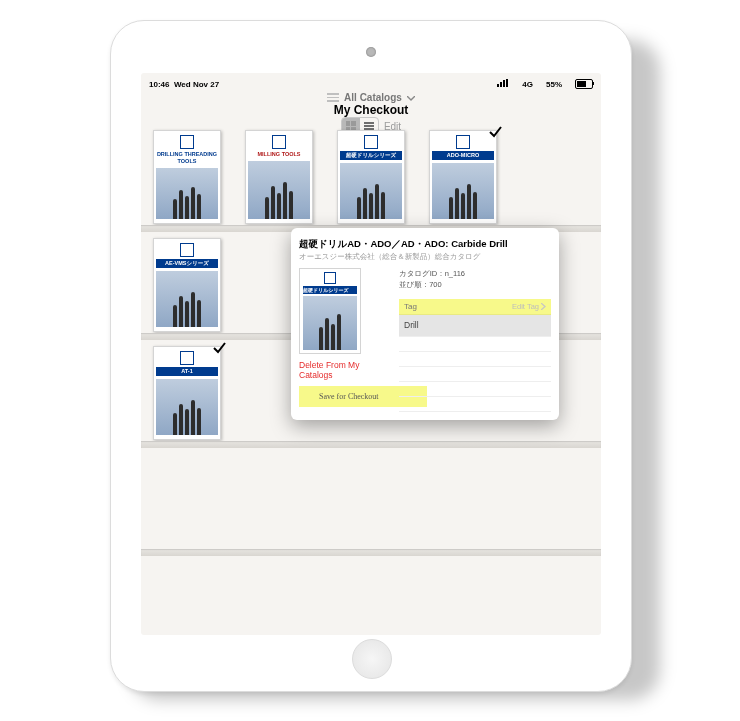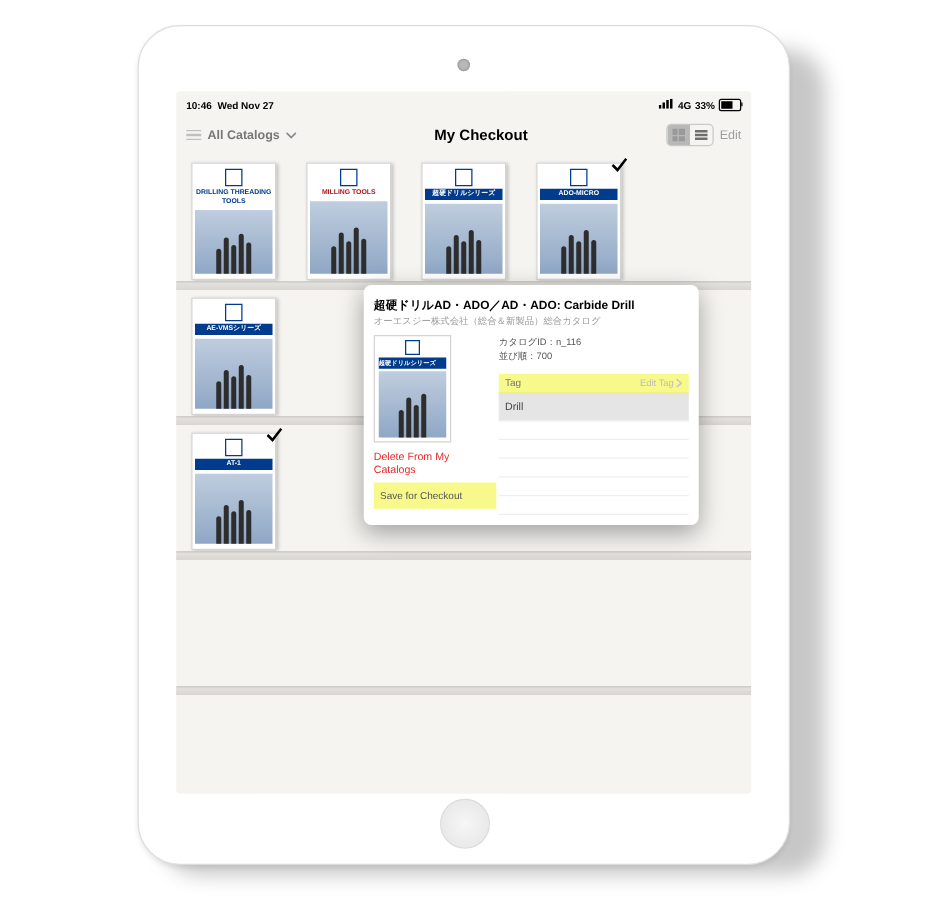--- a/index.html
+++ b/index.html
@@ -5,27 +5,27 @@
   html,body{margin:0;padding:0;background:#fff;font-family:-apple-system,"Helvetica Neue",Helvetica,Arial,sans-serif;}
   .stage{width:740px;height:721px;position:relative;}
   .shadow{position:absolute;left:130px;top:40px;width:530px;height:660px;background:rgba(0,0,0,.22);filter:blur(8px);border-radius:30px;}
   .ipad-frame{position:absolute;left:110px;top:20px;width:520px;height:670px;background:#fff;border:1px solid #dcdcdc;border-radius:34px;box-shadow:0 2px 4px rgba(0,0,0,.08);}
   .camera{position:absolute;left:50%;top:26px;width:10px;height:10px;margin-left:-5px;border-radius:50%;background:#b8b8b8;box-shadow:inset 0 0 2px rgba(0,0,0,.4);}
   .home-btn{position:absolute;left:50%;bottom:12px;width:38px;height:38px;margin-left:-19px;border-radius:50%;background:radial-gradient(circle,#f6f6f6,#e4e4e4);border:1px solid #dcdcdc;}
   .screen{position:absolute;left:30px;right:30px;top:52px;bottom:56px;background:#f6f4f1;border-radius:3px;overflow:hidden;}
 
   
   .status{height:16px;display:flex;align-items:center;justify-content:space-between;padding:3px 8px 0;font-size:8px;font-weight:600;color:#000;}
-  .status-right{display:flex;align-items:center;gap:3px;}
+  .status-right{display:flex;align-items:center;gap:13px;}
   .battery{width:16px;height:8px;border:1px solid #000;border-radius:2px;position:relative;}
   .battery::after{content:'';position:absolute;right:-2px;top:2px;width:1px;height:3px;background:#000;}
   .battery-fill{position:absolute;left:1px;top:1px;bottom:1px;width:55%;background:#000;}
 
   
-  .navbar{height:32px;display:flex;align-items:center;justify-content:space-between;padding:0 8px;}
+  .navbar{height:32px;display:flex;align-items:center;justify-content:space-between;padding:0 8px;flex-direction:column;}
   .nav-left{display:flex;align-items:center;gap:5px;color:#777;font-size:10px;font-weight:600;}
   .hamburger{display:flex;flex-direction:column;gap:2px;}
   .hamburger span{width:12px;height:1.5px;background:#bfbfbf;}
   .nav-title{font-size:12px;font-weight:700;color:#000;}
   .nav-right{display:flex;align-items:center;gap:5px;}
   .seg{display:flex;border:1px solid #c9c9c9;border-radius:4px;overflow:hidden;}
   .seg div{width:18px;height:16px;display:flex;align-items:center;justify-content:center;}
   .seg .active{background:#b8b8b8;}
   .grid-icon{width:10px;height:10px;display:grid;grid-template-columns:1fr 1fr;grid-template-rows:1fr 1fr;gap:1px;}
   .grid-icon span{background:#9a9a9a;}
@@ -54,21 +54,21 @@
   .pop-thumb{width:62px;height:86px;background:#fff;border:1px solid #d4d4d4;display:flex;flex-direction:column;align-items:center;font-size:5px;font-weight:700;color:#003b8e;padding:3px;box-sizing:border-box;}
   .pop-thumb .logo{width:10px;height:10px;border:1px solid #003b8e;margin-bottom:2px;}
   .pop-thumb .img-area{flex:1;width:100%;margin-top:2px;background:linear-gradient(#bfcdde,#8fa7c5);display:flex;align-items:flex-end;justify-content:center;}
   .meta{flex:1;font-size:7.5px;color:#555;line-height:1.5;}
   .tag-head{display:flex;justify-content:space-between;align-items:center;background:#f7f98a;font-size:8px;color:#777;margin-top:8px;padding:3px 5px;border-bottom:1px solid #e9ea82;}
   .tag-head .edit-tag{display:flex;align-items:center;gap:2px;color:#bdbdbd;font-size:7.5px;}
   .tag-body{background:#e5e5e5;font-size:8.5px;color:#444;padding:5px 5px 6px;border-bottom:1px solid #eee;}
   .stub-line{height:14px;border-bottom:1px solid #eee;}
   .actions{margin-top:6px;}
   .del{font-size:8.5px;color:#e52b2b;margin:2px 0 6px;}
-  .save-checkout{background:#f7f98a;padding:6px 5px;font-size:8px;color:#555;width:88px;}
+  .save-checkout{background:#f7f98a;padding:6px 20px;font-size:8px;color:#555;width:88px;font-family:Liberation Serif, serif;}
   .pop-left{width:92px;}
   .pop-right{flex:1;}
 </style>
 </head>
 <body>
 
 <div class="stage">
   <div class="shadow"></div>
   <div class="ipad-frame">
     <div class="camera"></div>
@@ -84,21 +84,21 @@
         <div class="status-right">
           <span>
             <svg width="12" height="8" viewBox="0 0 12 8">
                 <rect x="0" y="5" width="2" height="3" fill="#000"></rect>
                 <rect x="3" y="3" width="2" height="5" fill="#000"></rect>
                 <rect x="6" y="1" width="2" height="7" fill="#000"></rect>
                 <rect x="9" y="0" width="2" height="8" fill="#000"></rect>
               </svg>
           </span>
           <span>4G</span>
-          <span>33%</span>
+          <span>55%</span>
           <span class="battery">
               <span class="battery-fill"></span>
             </span>
         </div>
       </div>
 
       <div class="navbar">
         <div class="nav-left">
           <span class="hamburger">
               <span></span>

